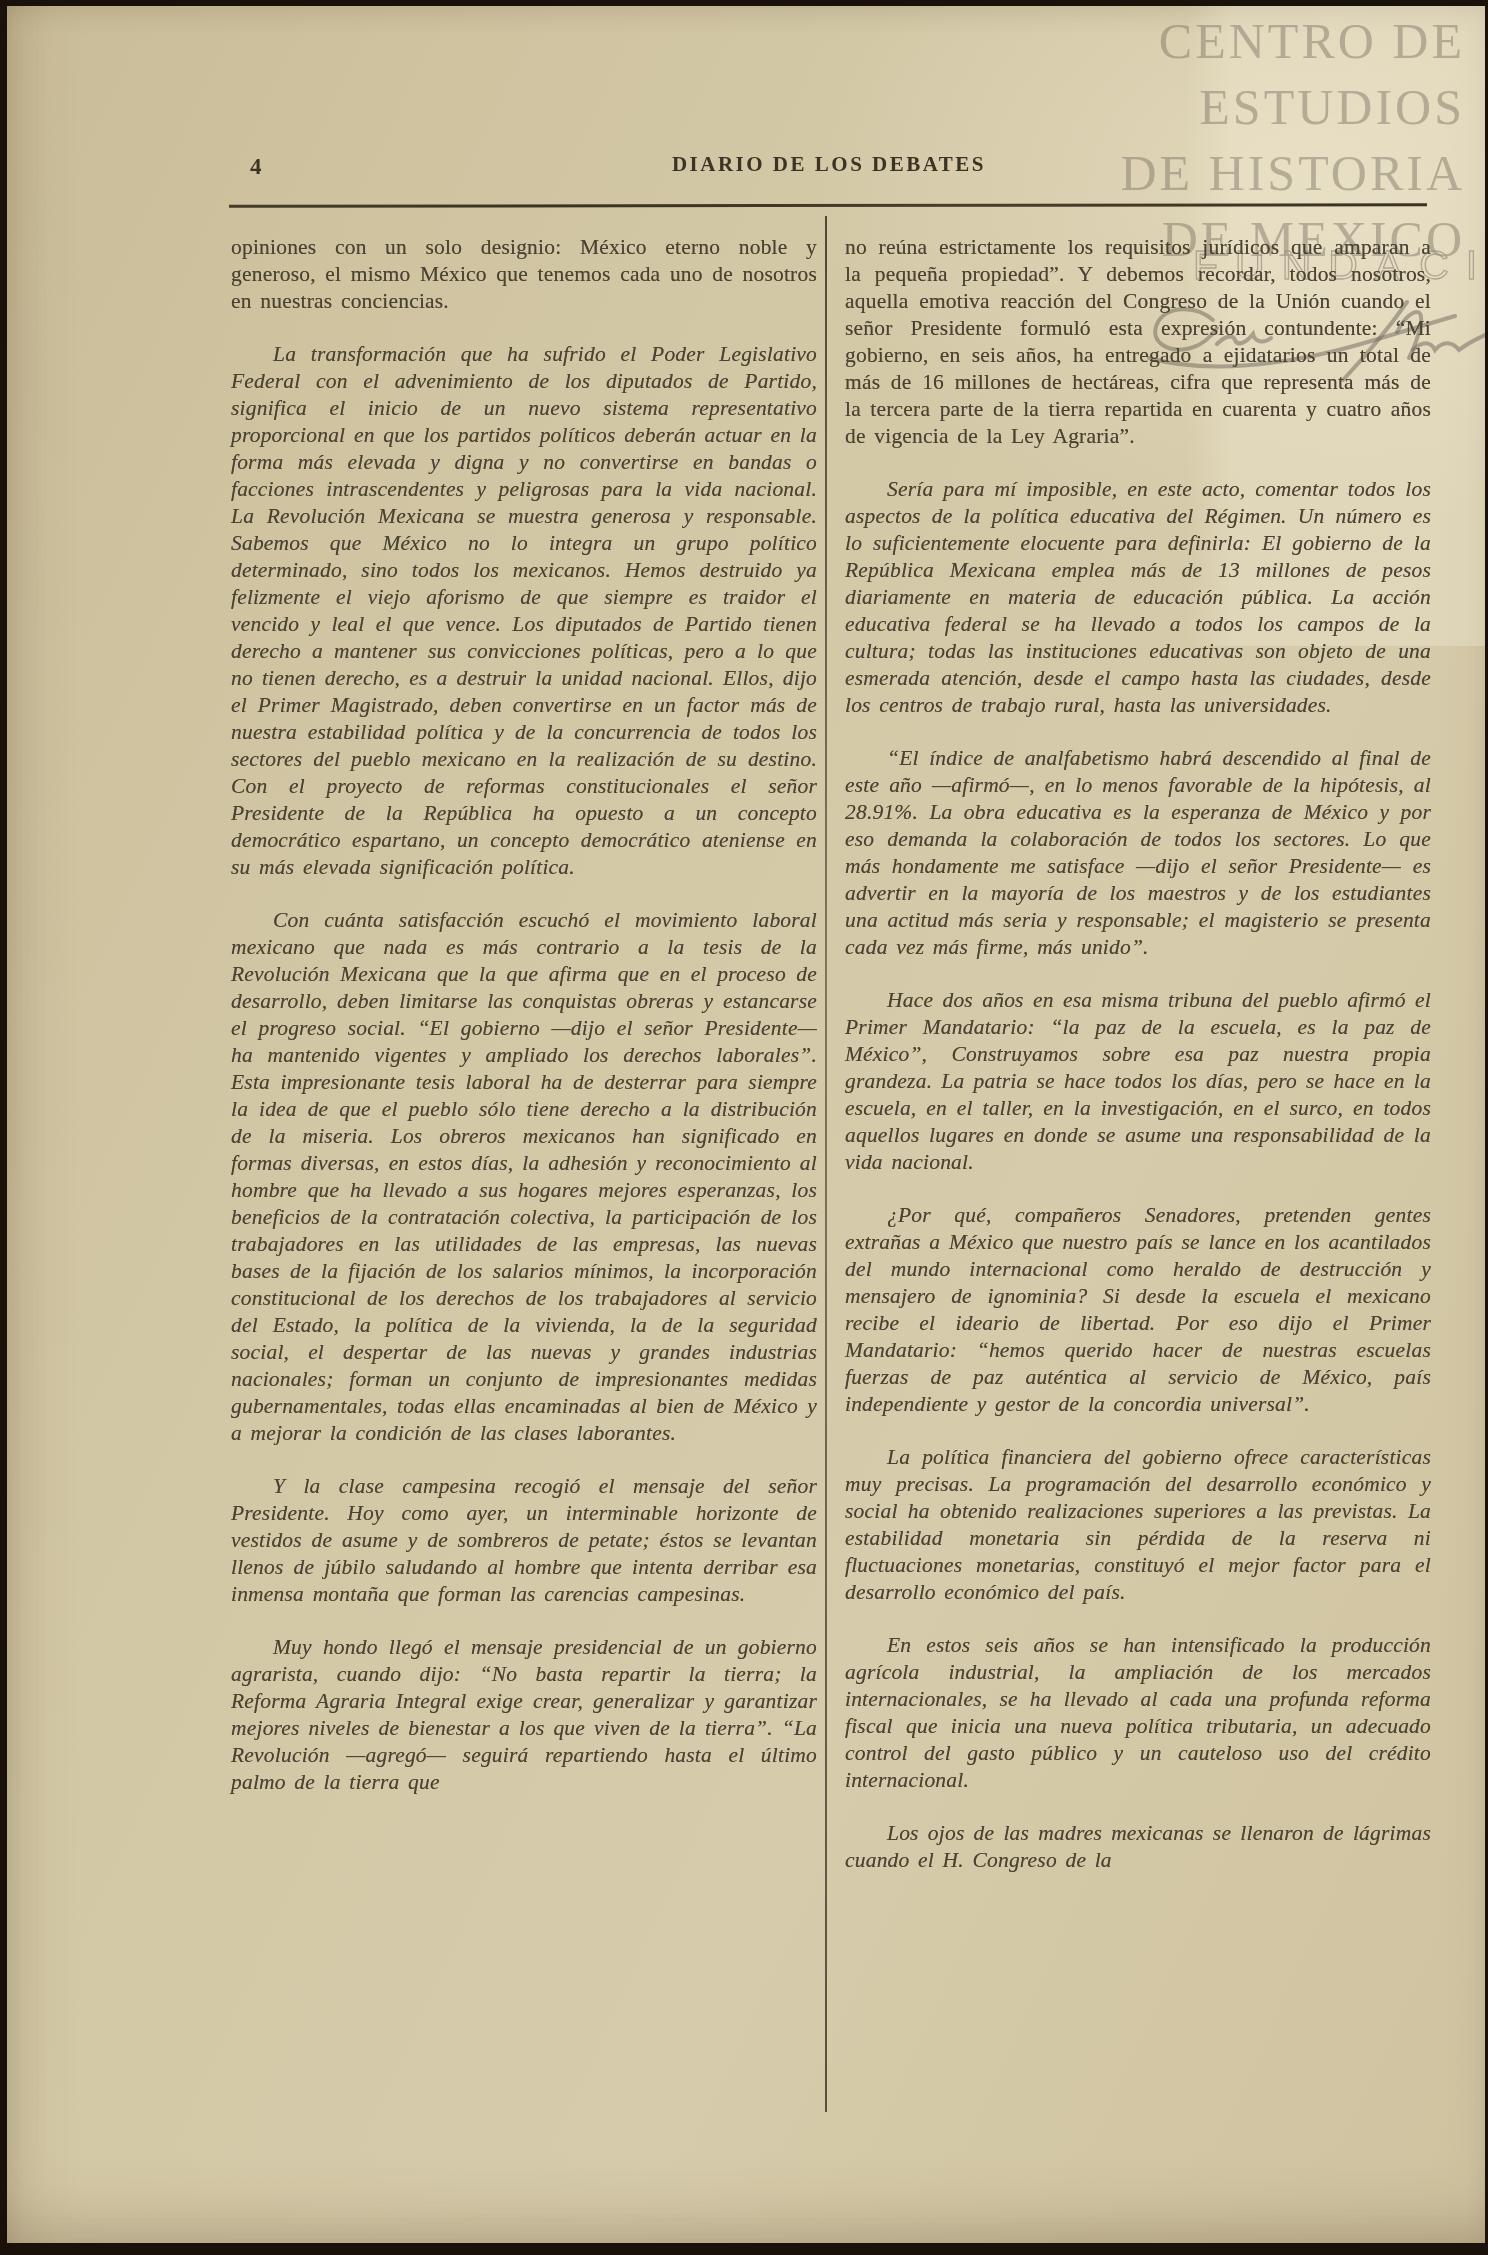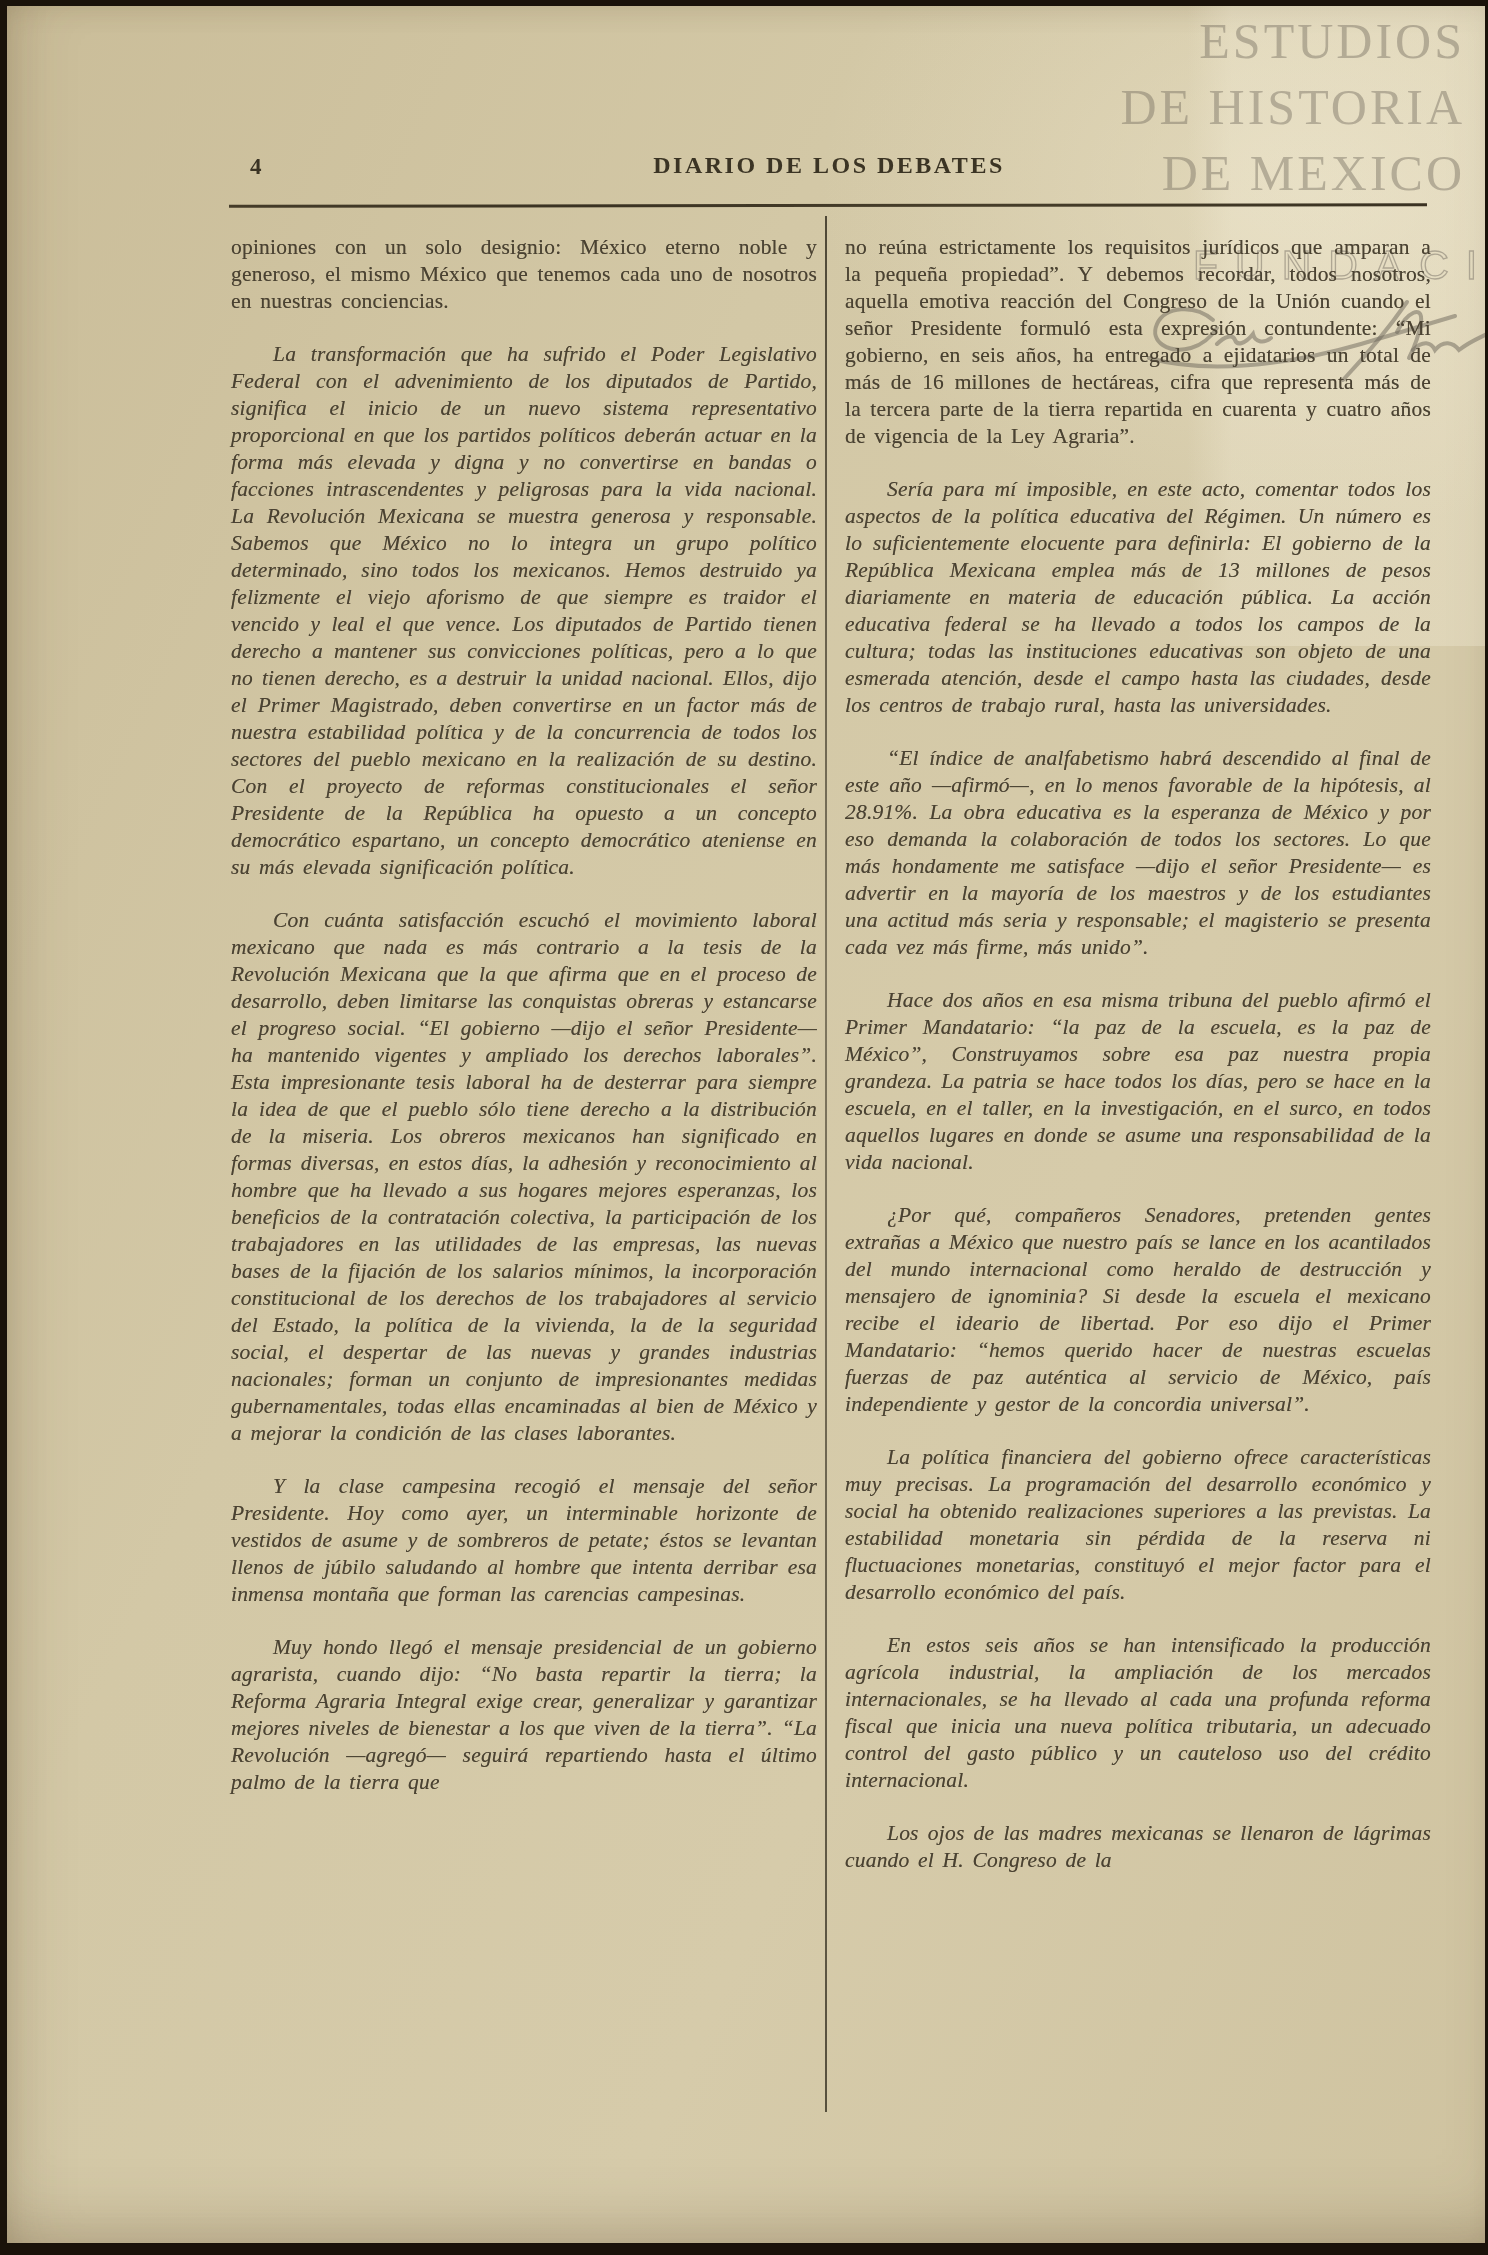--- a/index.html
+++ b/index.html
@@ -51,21 +51,21 @@
     position:absolute; left:1118px; top:282px;
     pointer-events:none;
   }
   .pageno{
     position:absolute; left:243px; top:148px;
     font-size:23px; font-weight:bold; color:#3b3424;
   }
   .title{
     position:absolute; left:222px; top:146px; width:1200px;
     text-align:center;
-    font-size:24px; font-weight:bold; letter-spacing:2.5px;
+    font-size:21px; font-weight:bold; letter-spacing:2.5px;
     color:#3b3424;
   }
   .rule{
     position:absolute; left:222px; top:198px; width:1198px; height:3px;
     background:linear-gradient(to right,#453c29 0%, #3a3222 30%, #473e2a 60%, #3a3222 100%);
     transform:rotate(-0.08deg);
   }
   .divider{
     position:absolute; left:818px; top:210px; width:2px; height:1896px;
     background:linear-gradient(to bottom, rgba(56,50,35,0.85) 0%, rgba(56,50,35,0.55) 40%, rgba(56,50,35,0.8) 100%);
@@ -87,20 +87,21 @@
   .col p.ind{ text-indent:42px;font-style:italic; }
 </style>
 </head>
 <body>
 
 <div class="page">
 
   <div class="corner-light"></div>
 
   <div class="wm-centro">
+    <span>CENTRO DE</span>
     <span>ESTUDIOS</span>
     <span>DE HISTORIA</span>
     <span>DE MEXICO</span>
   </div>
 
   <div class="wm-fundacion">FUNDACIÓN</div>
 
   <svg class="signature" width="368" height="112" viewBox="0 0 368 112" fill="none">
     <g stroke="rgba(108,102,90,0.50)" stroke-width="4" stroke-linecap="round" fill="none">
       <path d="M88,32 C70,16 40,18 32,36 C24,54 44,66 66,60 C80,56 88,46 92,40"></path>

